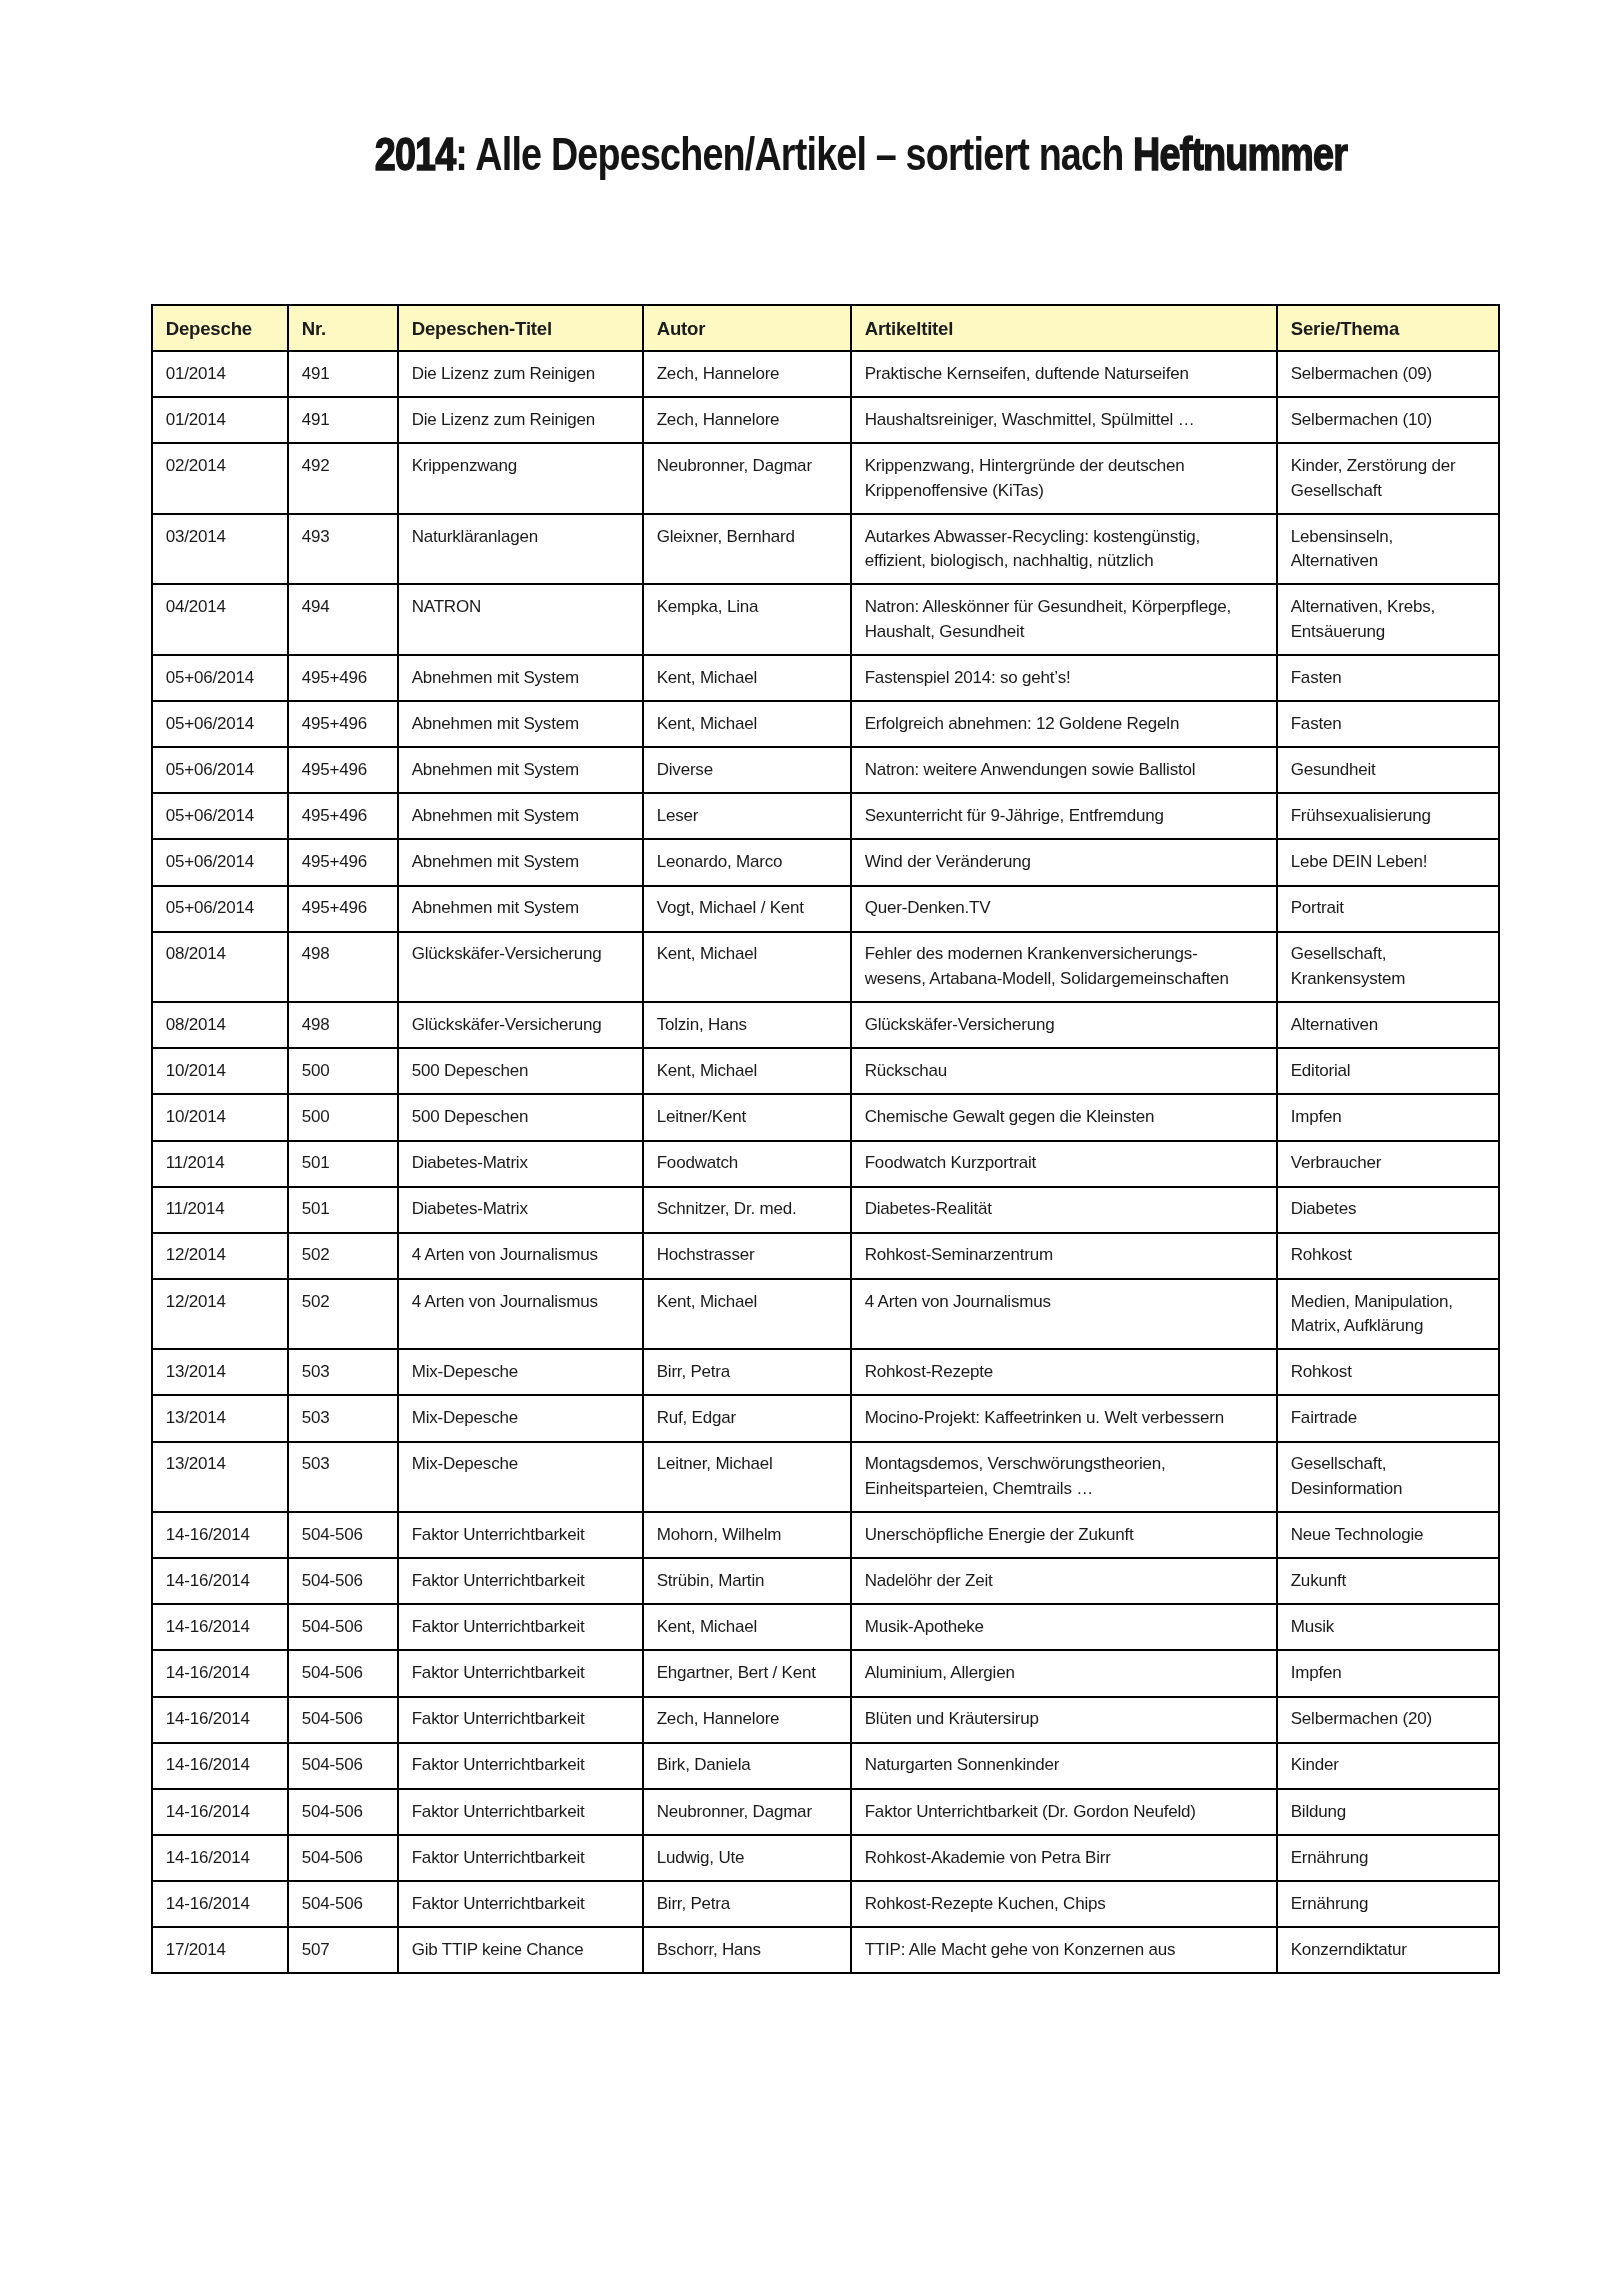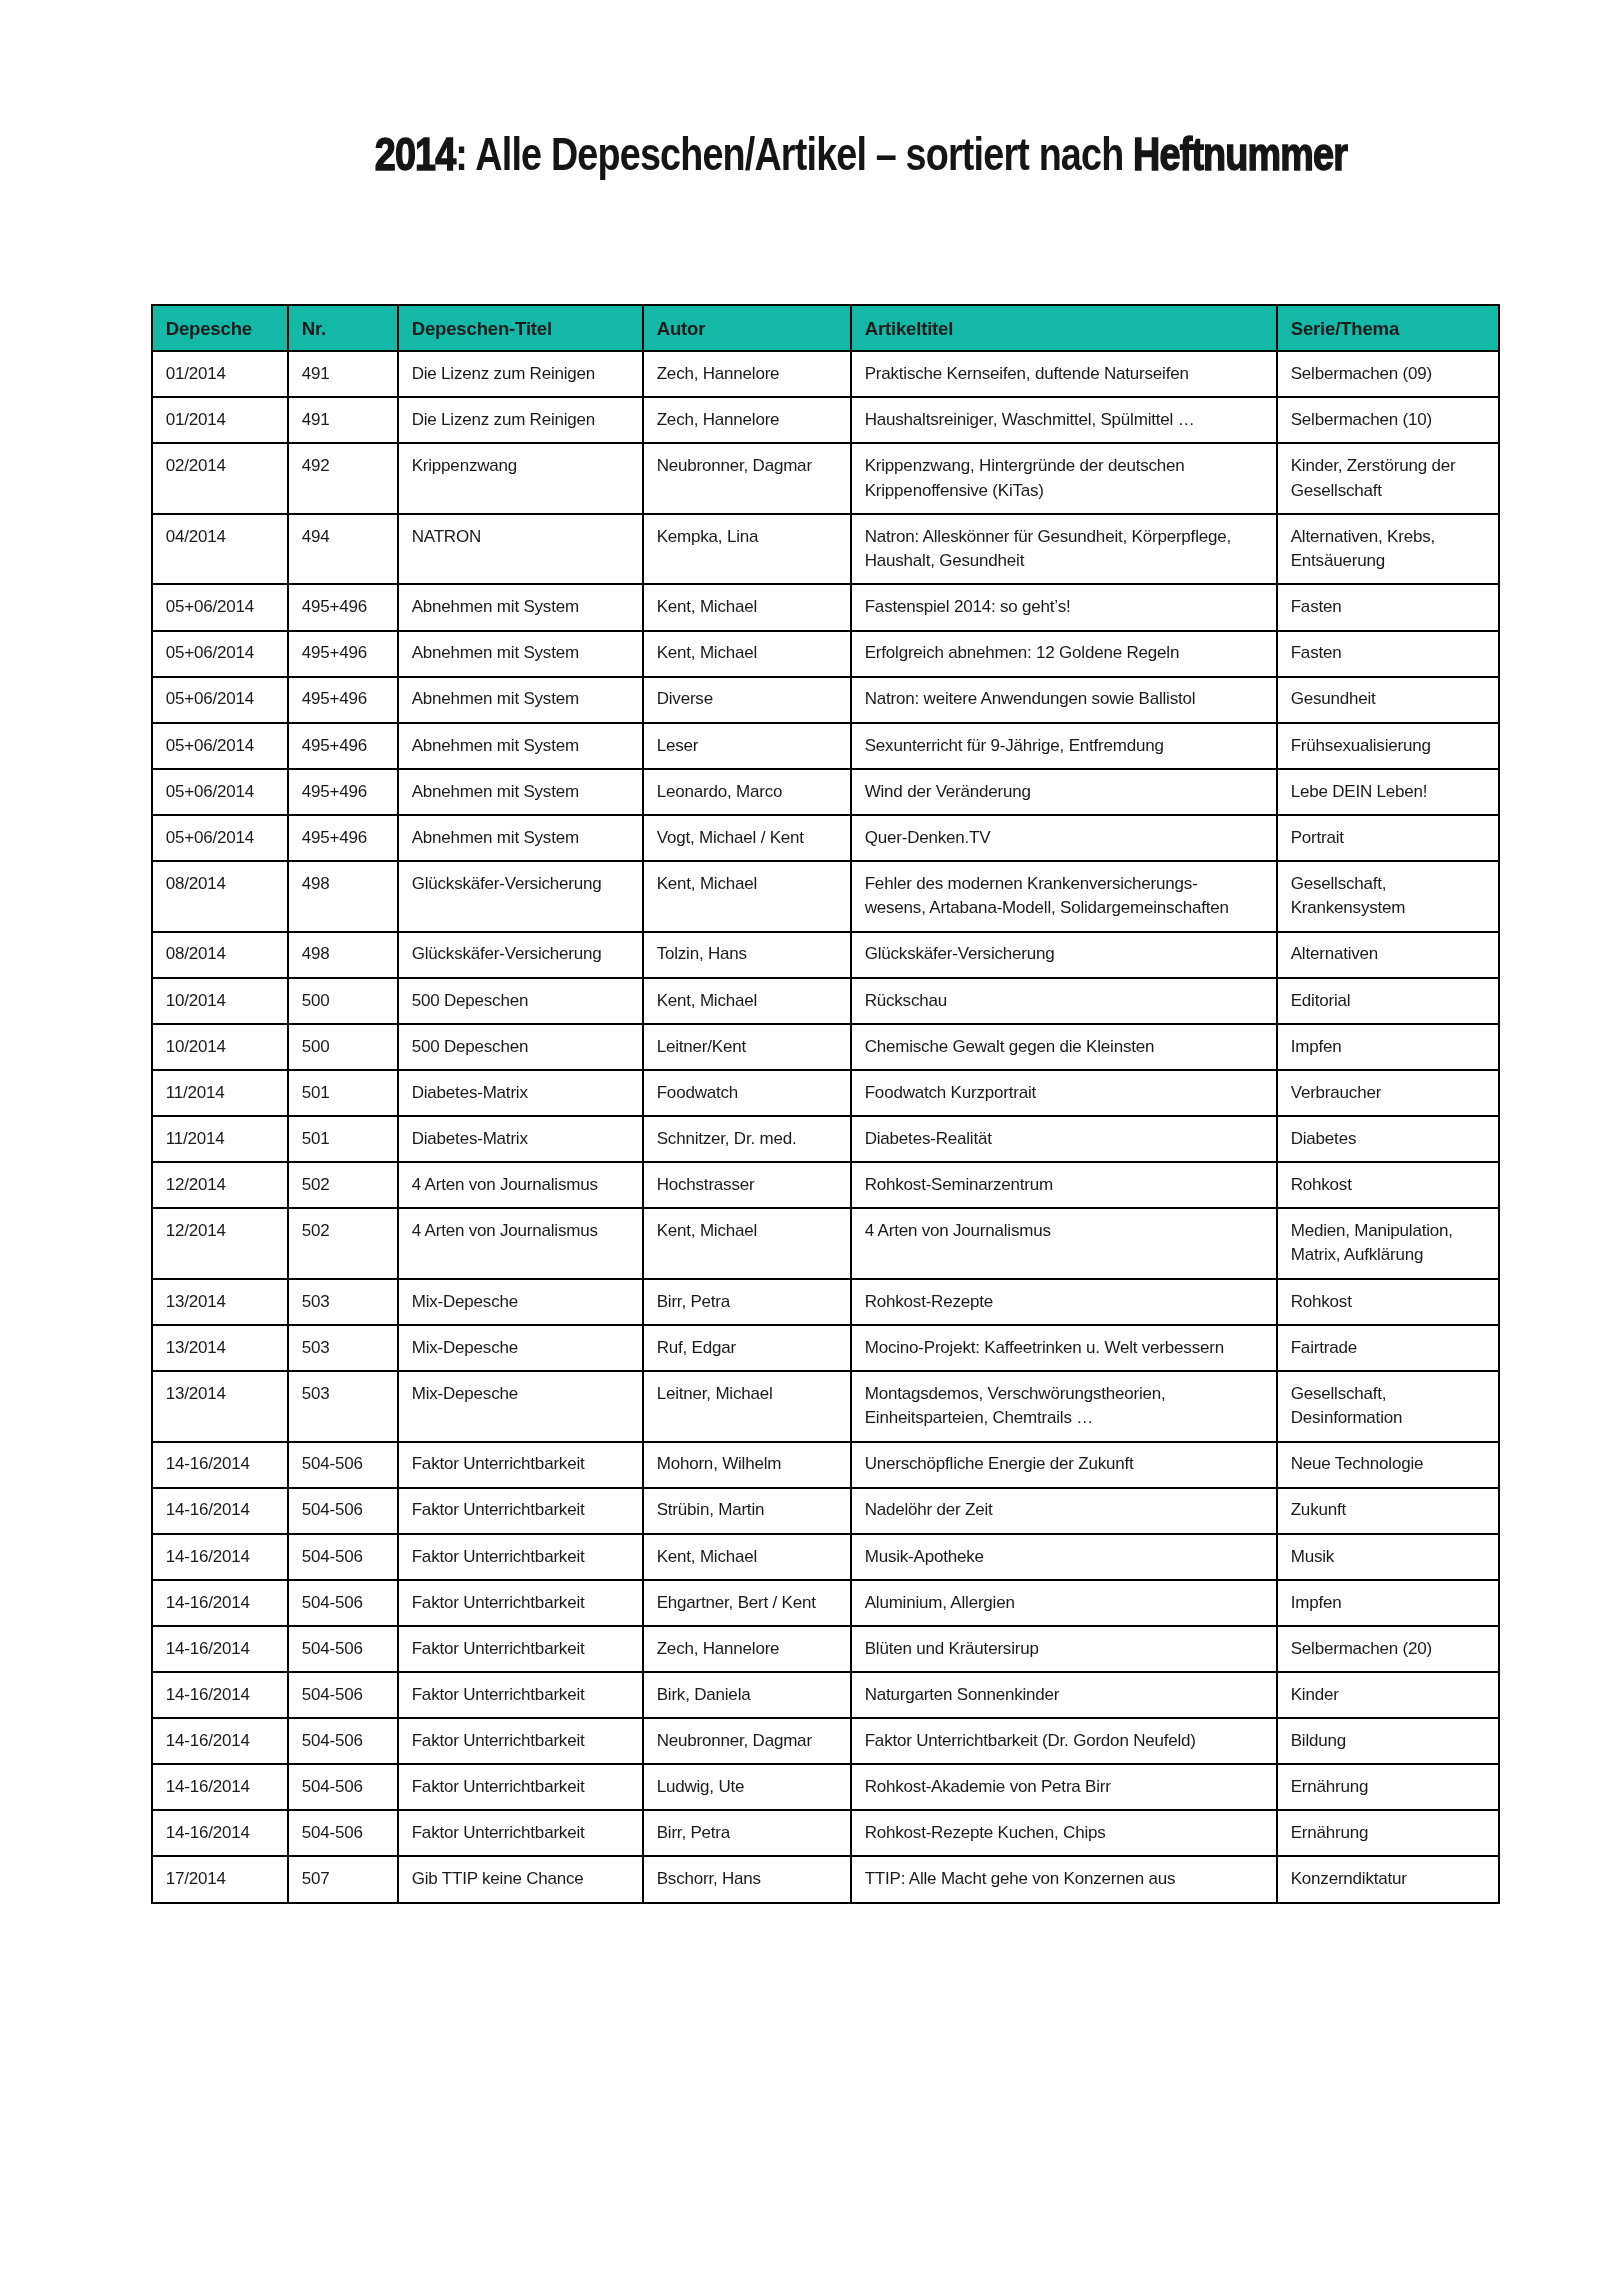--- a/index.html
+++ b/index.html
@@ -43,21 +43,21 @@
   .doc-table th, .doc-table td {
     border-left: 2px solid #000;
     border-right: 2px solid #000;
     border-top: 2.9px solid #000;
     border-bottom: 2.9px solid #000;
     text-align: left;
     vertical-align: top;
     overflow: hidden;
   }
   .doc-table th {
-    background: #14b8a6;
+    background: #fef9c3;
     font-size: 18.6px;
     font-weight: bold;
     line-height: 25.5px;
     padding: 9.8px 12.7px 8.8px 12.7px;
     letter-spacing: -0.2px;
   }
   .doc-table td {
     font-size: 17px;
     line-height: 24.5px;
     padding: 9.8px 12.7px;
@@ -113,20 +113,30 @@
         <td>02/2014</td>
         <td>492</td>
         <td>Krippenzwang</td>
         <td>Neubronner, Dagmar</td>
         <td>Krippenzwang, Hintergründe der deutschen
 Krippenoffensive (KiTas)</td>
         <td>Kinder, Zerstörung der
 Gesellschaft</td>
       </tr>
       <tr>
+        <td>03/2014</td>
+        <td>493</td>
+        <td>Naturkläranlagen</td>
+        <td>Gleixner, Bernhard</td>
+        <td>Autarkes Abwasser-Recycling: kostengünstig,
+effizient, biologisch, nachhaltig, nützlich</td>
+        <td>Lebensinseln,
+Alternativen</td>
+      </tr>
+      <tr>
         <td>04/2014</td>
         <td>494</td>
         <td>NATRON</td>
         <td>Kempka, Lina</td>
         <td>Natron: Alleskönner für Gesundheit, Körperpflege,
 Haushalt, Gesundheit</td>
         <td>Alternativen, Krebs,
 Entsäuerung</td>
       </tr>
       <tr>

